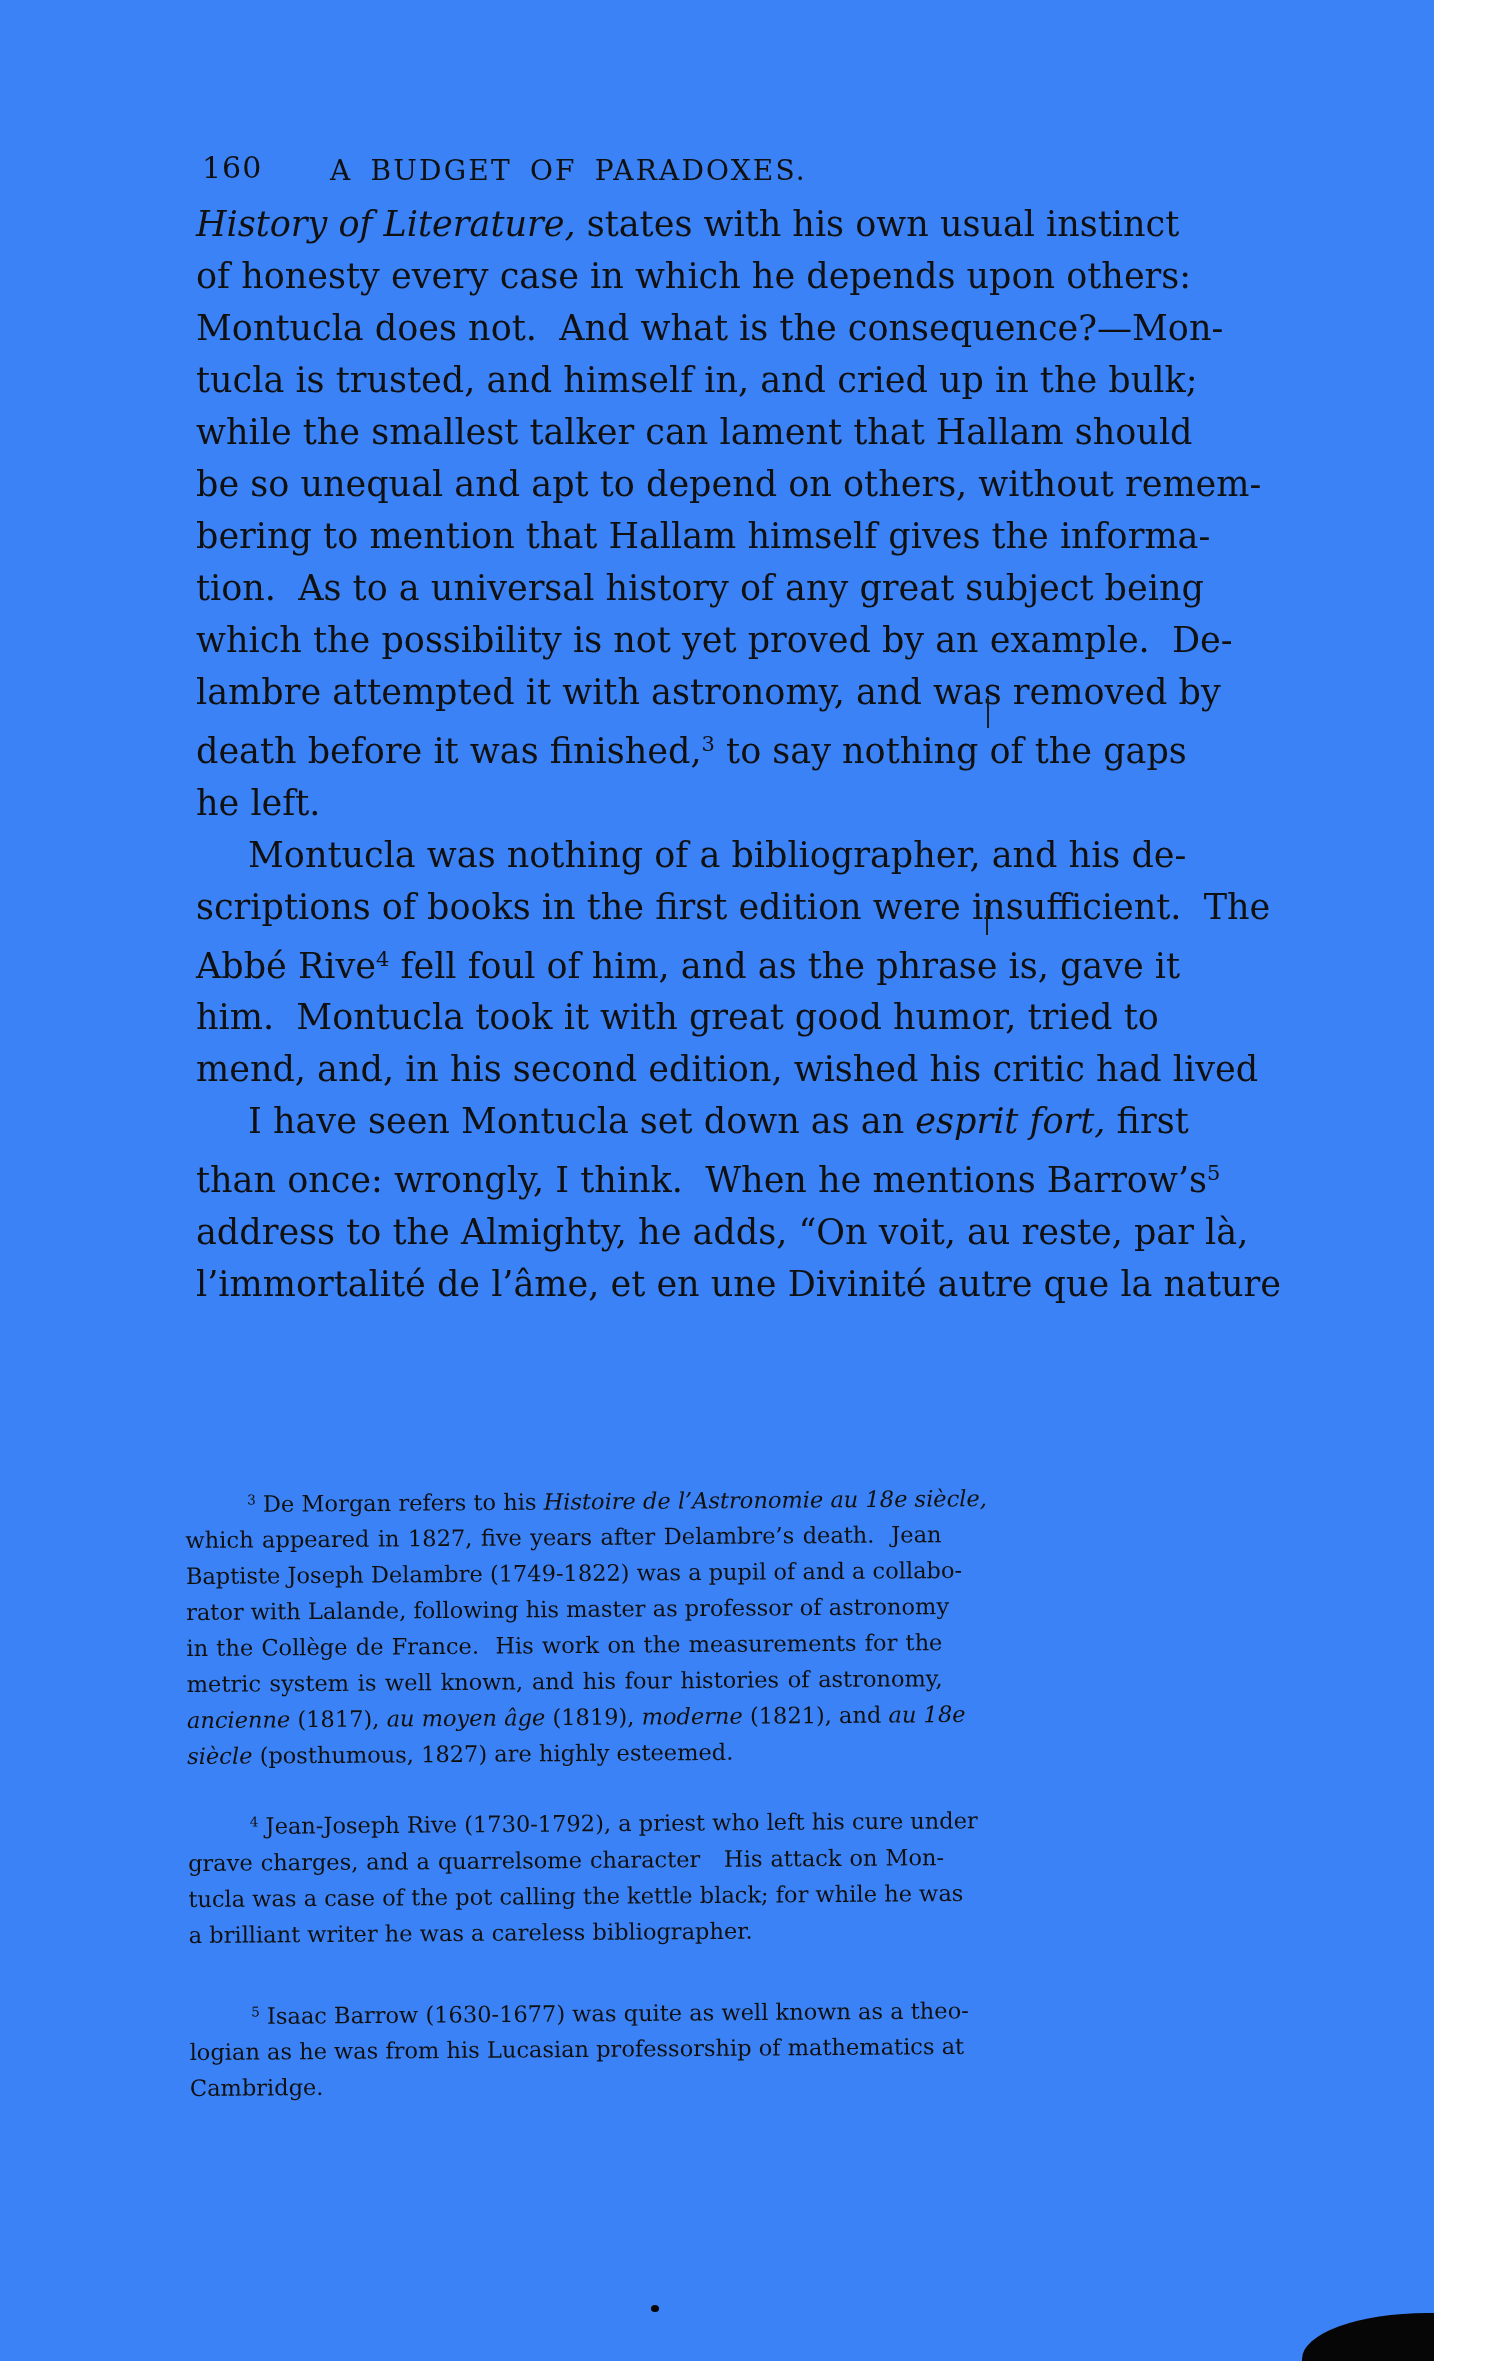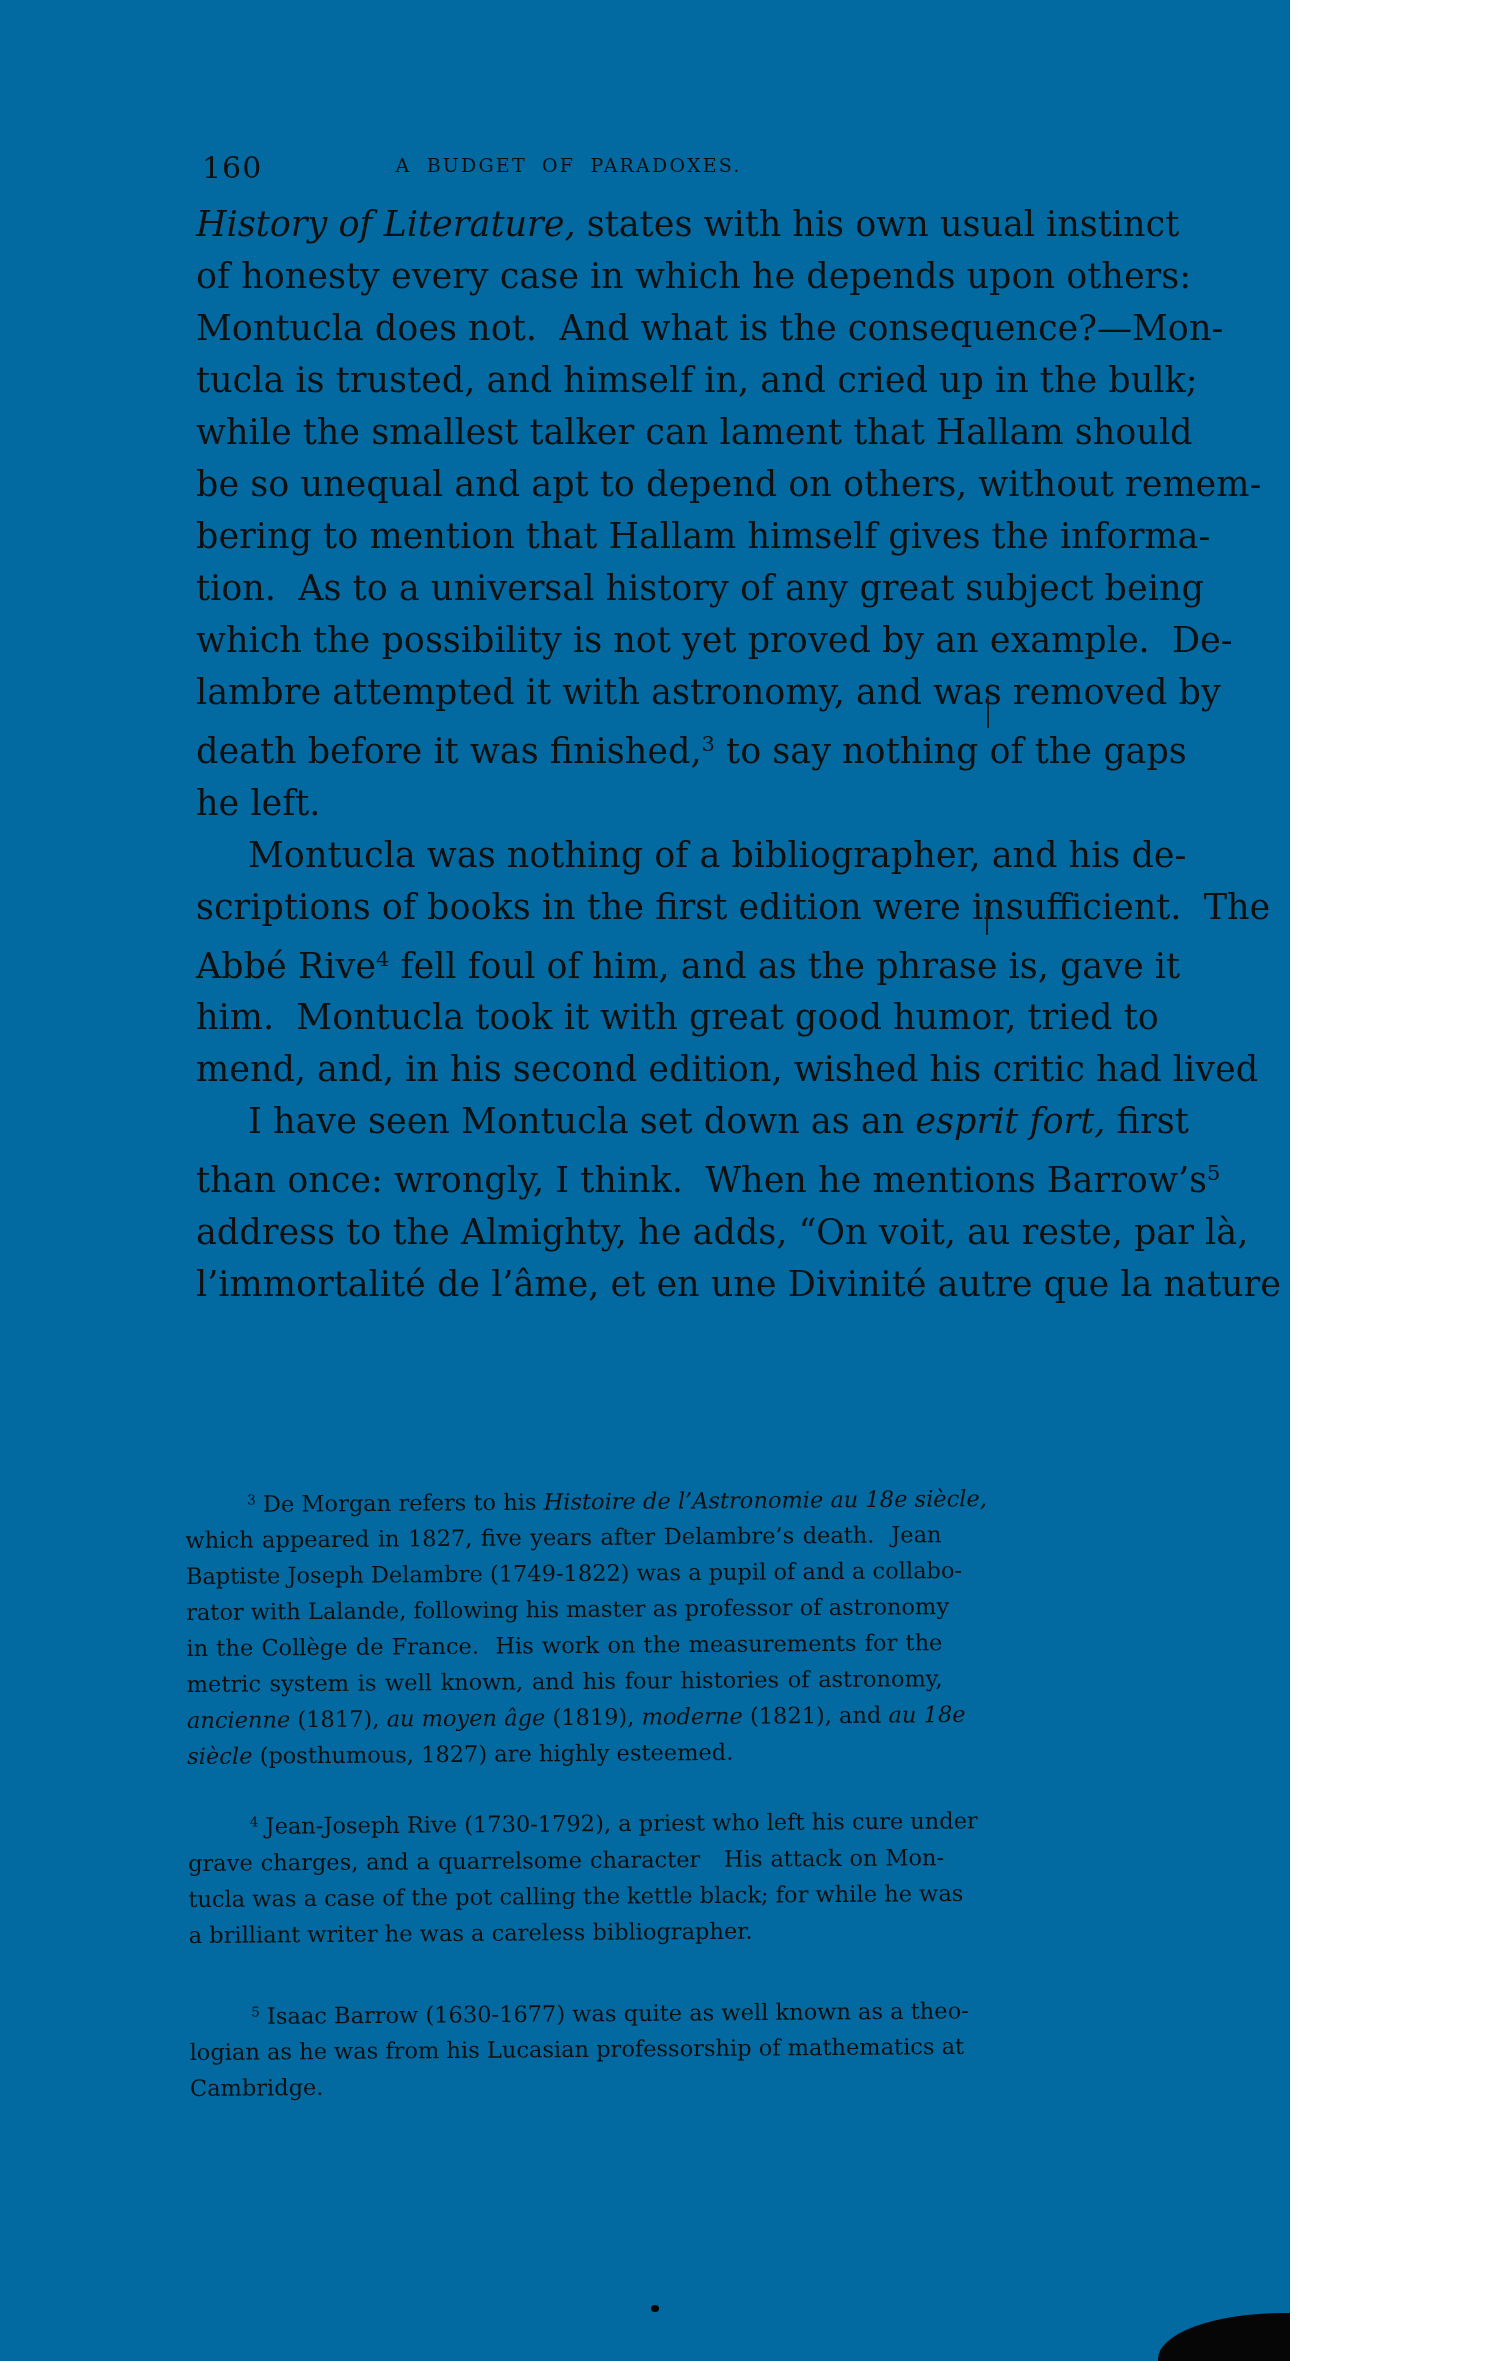--- a/index.html
+++ b/index.html
@@ -1,31 +1,31 @@
 <!DOCTYPE html>
 <html><head>
 <meta charset="utf-8">
 <style>
   html, body { margin: 0; padding: 0; }
   .page {
     position: relative;
-    width: 1290px;
+    width: 1434px;
     height: 2361px;
-    background: #0369a1;
+    background: #3b82f6;
     font-family: "DejaVu Serif", "Liberation Serif", serif;
     color: #101010;
     overflow: hidden;
   }
 
   
   .header { position: absolute; top: 150px; left: 196px; width: 745px; height: 42px; }
   .pagenum { position: absolute; left: 6px; top: 0; font-size: 30px; letter-spacing: 1px; }
   .running-title {
     display: block; text-align: center; padding-top: 4px;
-    font-size: 19px; letter-spacing: 2.2px; word-spacing: 7px;
+    font-size: 28px; letter-spacing: 2.2px; word-spacing: 7px;
   }
 
   
   .body-text {
     position: absolute; top: 198px; left: 196px; width: 745px;
     font-size: 35px; line-height: 52px;
   }
 
   
   .footnotes {

